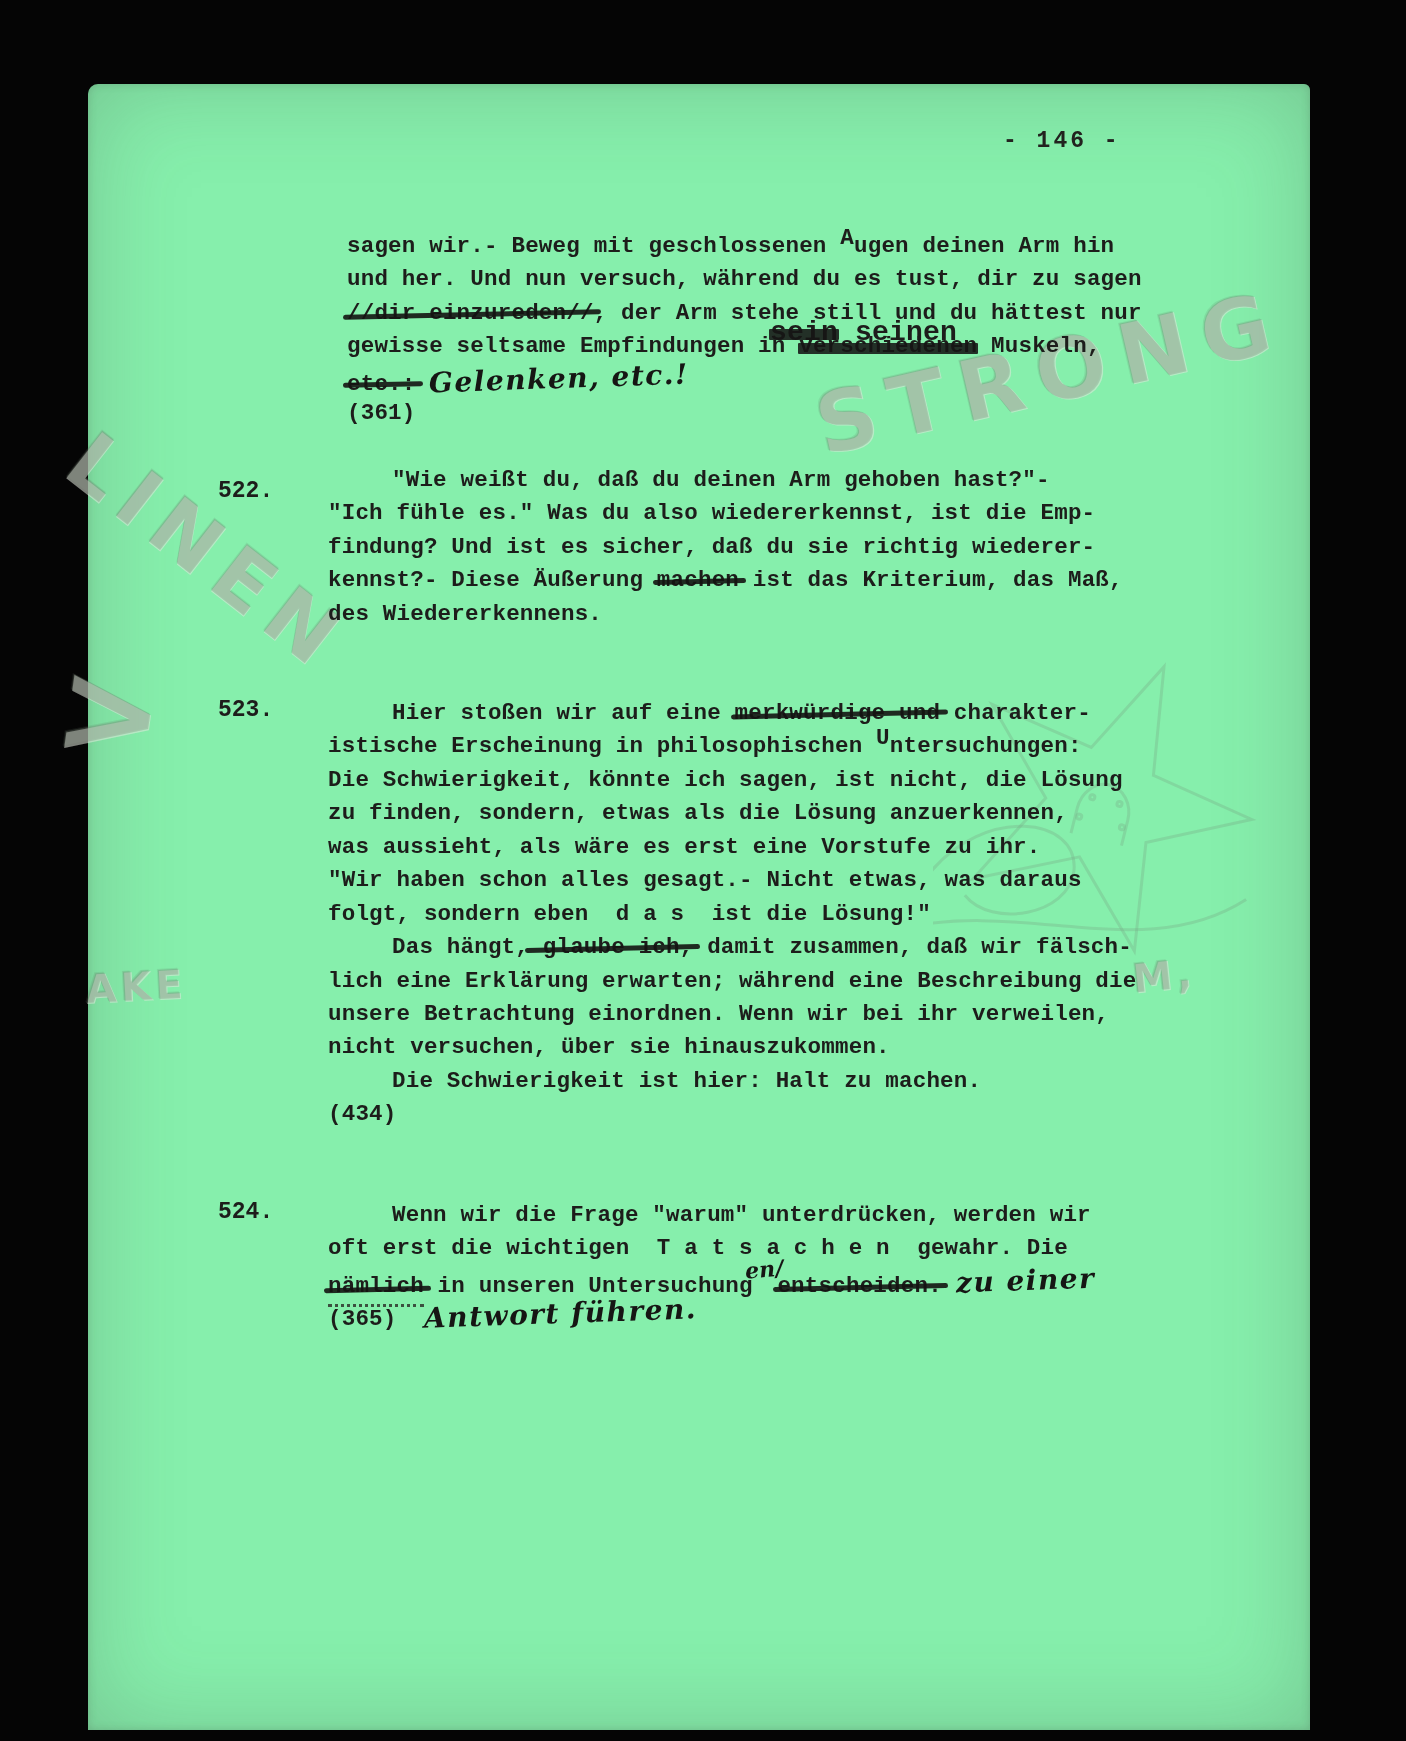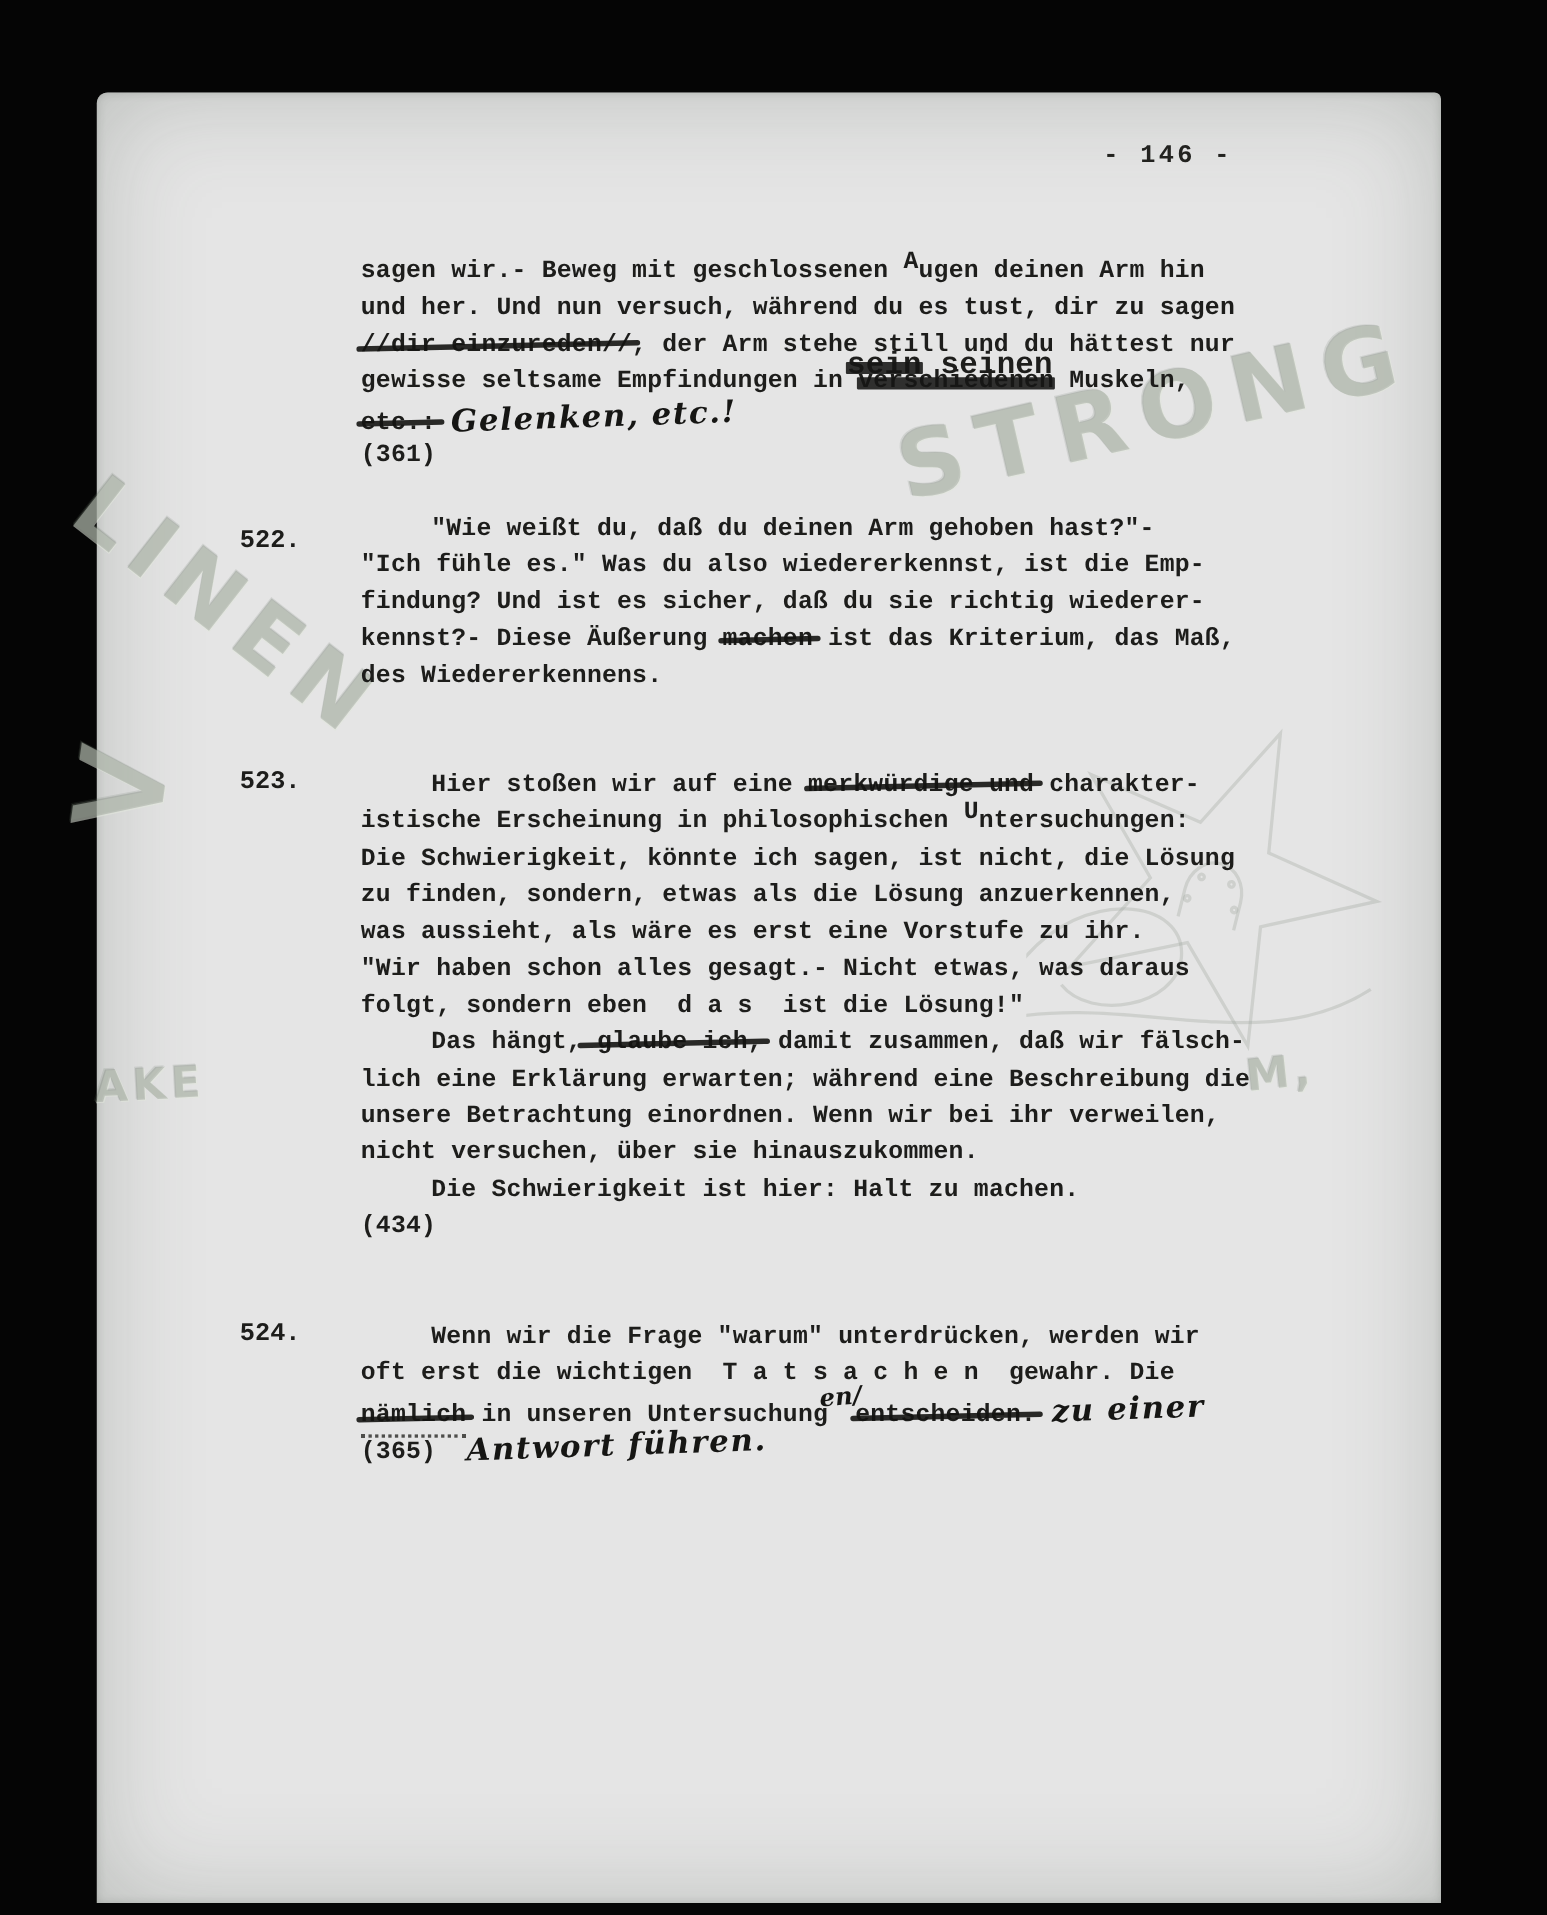--- a/index.html
+++ b/index.html
@@ -1,18 +1,18 @@
 <!DOCTYPE html>
 <html><head>
 <meta charset="utf-8">
 <style>
   html,body{margin:0;padding:0;background:#000;}
   .canvas{position:relative;width:1406px;height:1741px;background:#050505;overflow:hidden;
           font-family:"Liberation Mono","DejaVu Sans Mono",monospace;}
-  .paper{position:absolute;left:88px;top:84px;width:1222px;height:1646px;background:#e5e5e5;
+  .paper{position:absolute;left:88px;top:84px;width:1222px;height:1646px;background:#86efac;
          border-radius:10px 6px 0 0;
          box-shadow:inset 0 0 95px rgba(70,80,68,.26), inset 0 0 9px rgba(60,70,58,.22);}
   .pageno{position:absolute;left:915px;top:44px;font-size:23px;font-weight:700;color:#22221f;letter-spacing:3px;}
   .para-num{position:absolute;left:130px;font-size:23px;font-weight:700;color:#1d1d1b;}
   .para-block{position:absolute;left:240px;width:830px;}
   .tline{height:33.45px;line-height:33.45px;font-size:22.5px;font-weight:700;color:#1d1d1b;
          white-space:pre;letter-spacing:.2px;}
   .seg{position:relative;}
   
   .xed::after{content:"";position:absolute;left:-1px;right:-1px;top:39%;height:11px;
@@ -61,21 +61,21 @@
     </div>
 
     <div id="wm-root">
         <div class="wm" style="left: 18px; top: 330px; font-size: 80px; letter-spacing: 12px; transform: rotate(38deg);">LINEN</div>
         <div class="wm" style="left: 718px; top: 295px; font-size: 84px; letter-spacing: 14px; transform: rotate(-13deg);">STRONG</div>
         <div class="wm" style="left: -22px; top: 545px; font-size: 130px; letter-spacing: 0px; transform: rotate(8deg);">&gt;</div>
         <div class="wm" style="left: -4px; top: 882px; font-size: 40px; letter-spacing: 4px; transform: rotate(-3deg);">AKE</div>
         <div class="wm" style="left: 1042px; top: 872px; font-size: 40px; letter-spacing: 4px; transform: rotate(-6deg);">M,</div>
       </div>
     <div id="text-root">
-        <div class="para-block" style="top: 146px;">
+        <div class="para-block" style="top: 146px; margin-left: 19px;">
           <div class="tline"><span class="seg plain">sagen wir.- Beweg mit geschlossenen </span><span class="seg sup">A</span><span class="seg plain">ugen deinen Arm hin</span></div>
           <div class="tline"><span class="seg plain">und her. Und nun versuch, während du es tust, dir zu sagen</span></div>
           <div class="tline"><span class="seg pen">//dir einzureden//</span><span class="seg plain">, der Arm stehe still und du hättest nur</span></div>
           <div class="tline"><span class="seg plain">gewisse seltsame Empfindungen in </span><span class="seg xed">verschiedenen</span><span class="seg plain"> Muskeln,</span></div>
           <div class="tline"><span class="seg pen">etc.:</span><span class="seg plain"> </span><span class="seg hand">Gelenken, etc.!</span></div>
           <div class="tline"><span class="seg plain">(361)</span></div>
         </div>
         <div class="para-num" style="top: 394px;">522.</div>
         <div class="para-block" style="top: 380px;">
           <div class="tline" style="padding-left: 64px;"><span class="seg plain">"Wie weißt du, daß du deinen Arm gehoben hast?"-</span></div>

